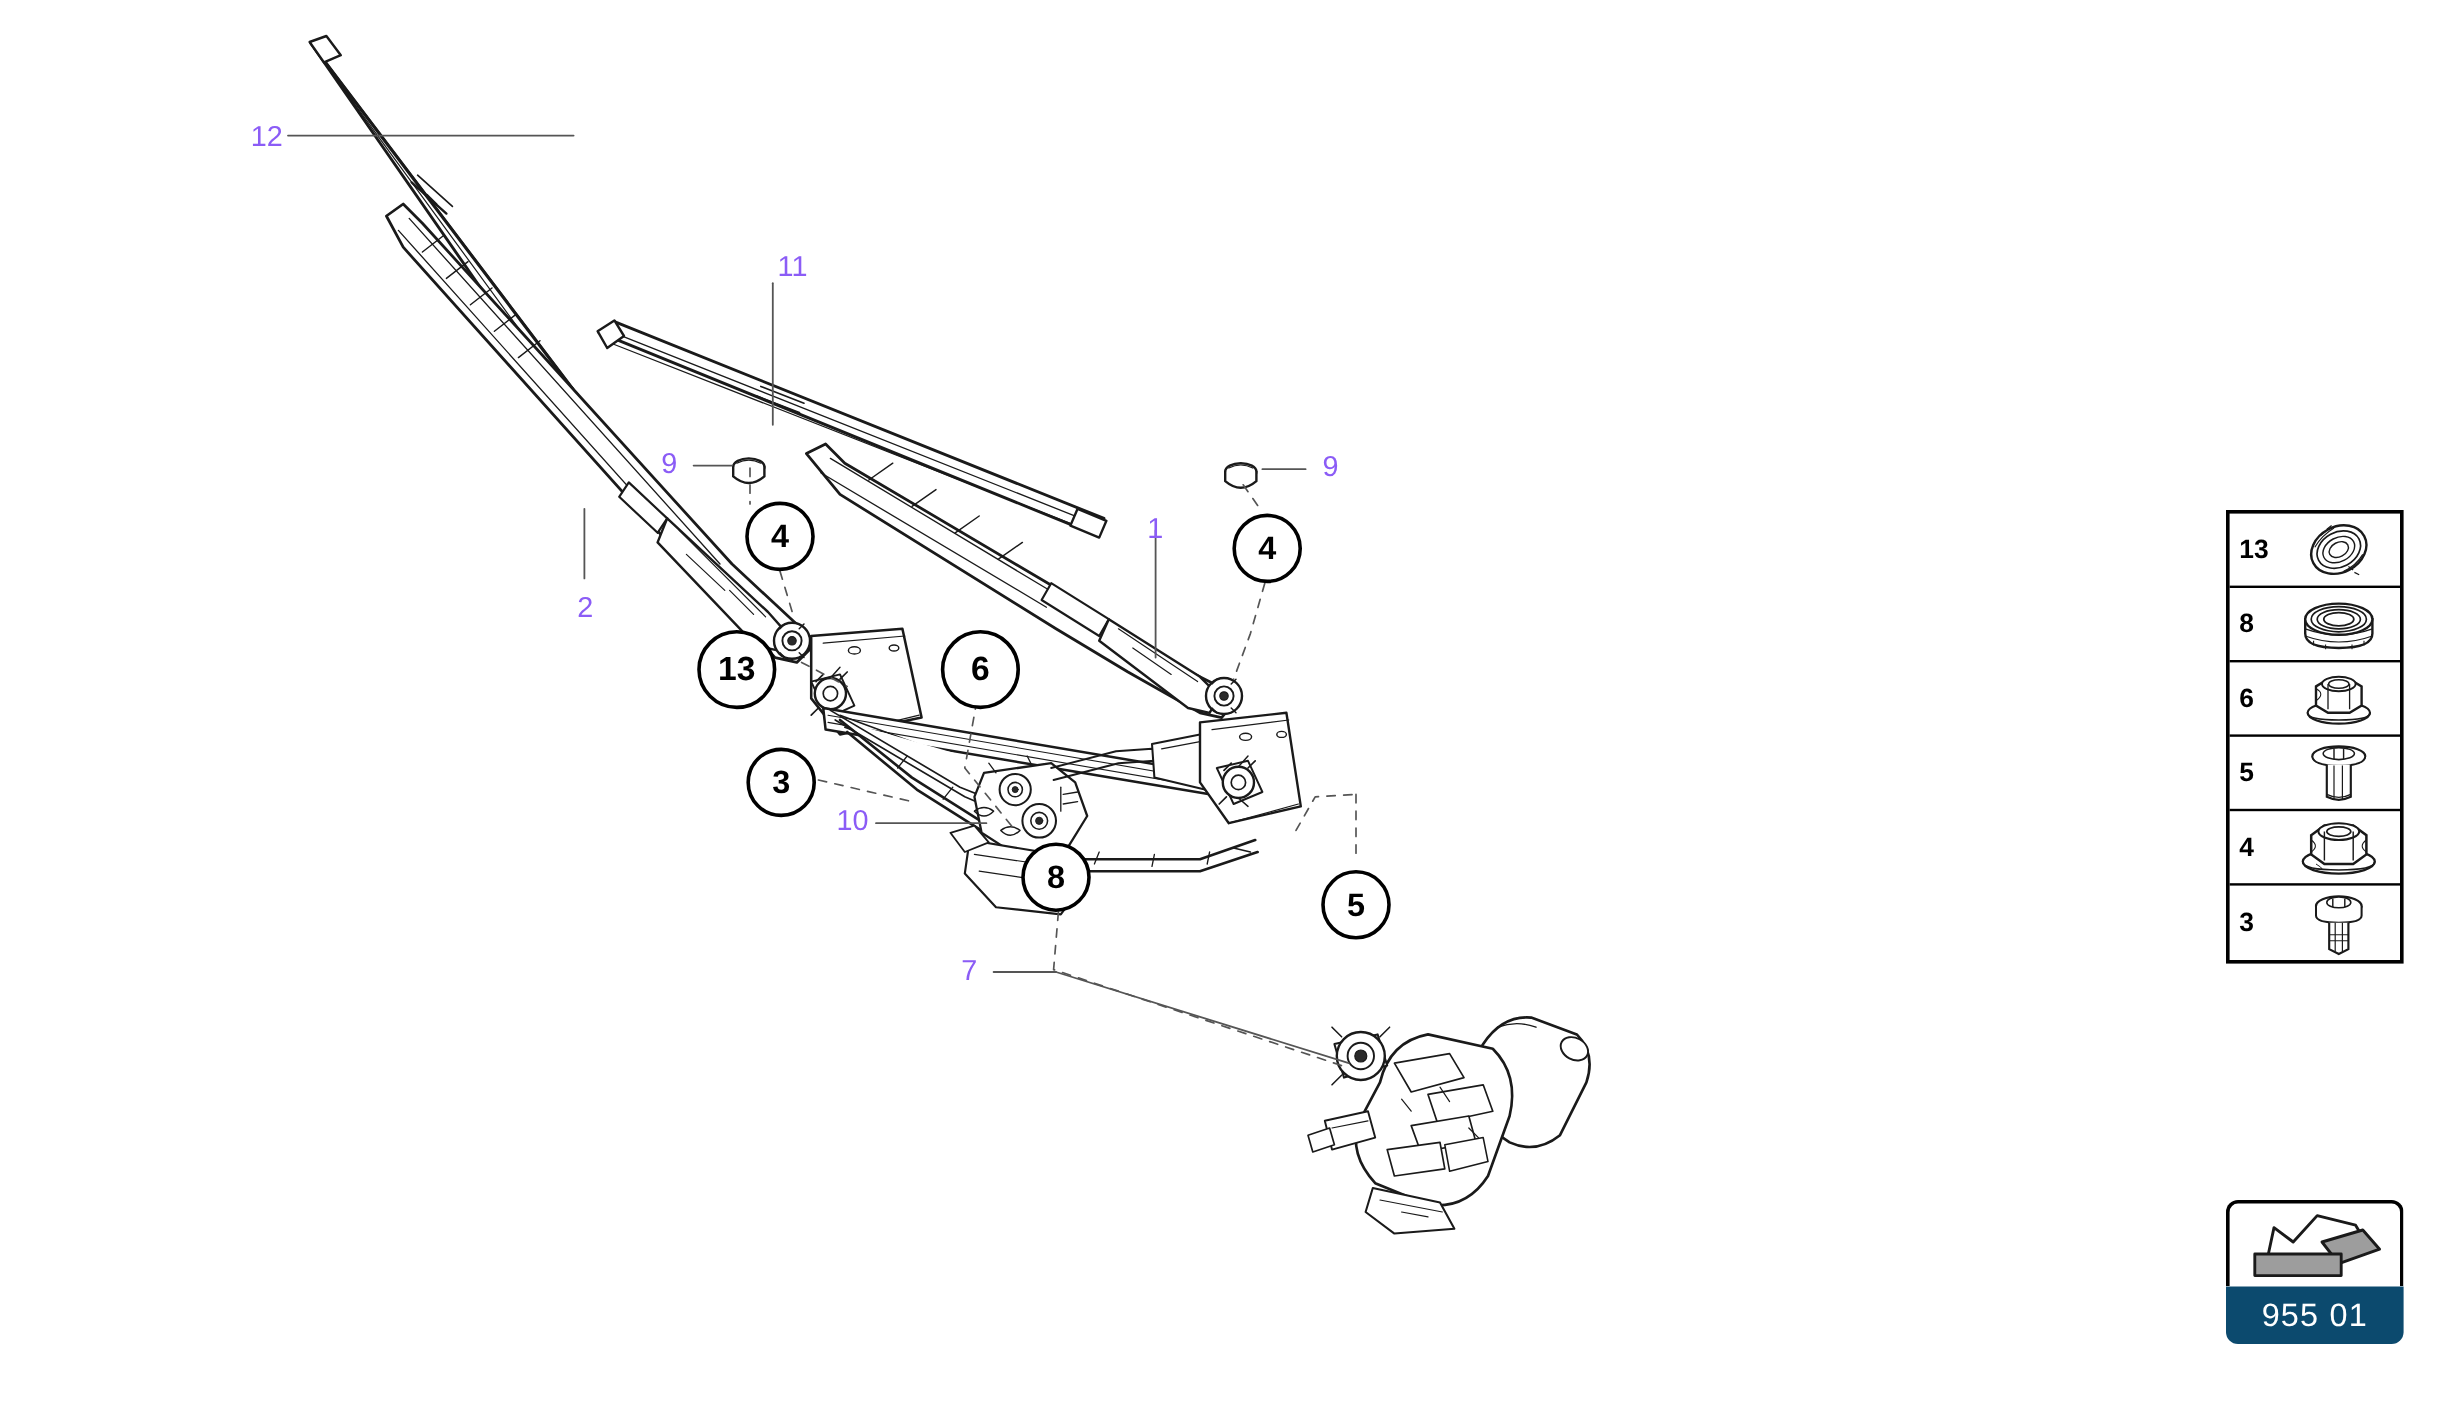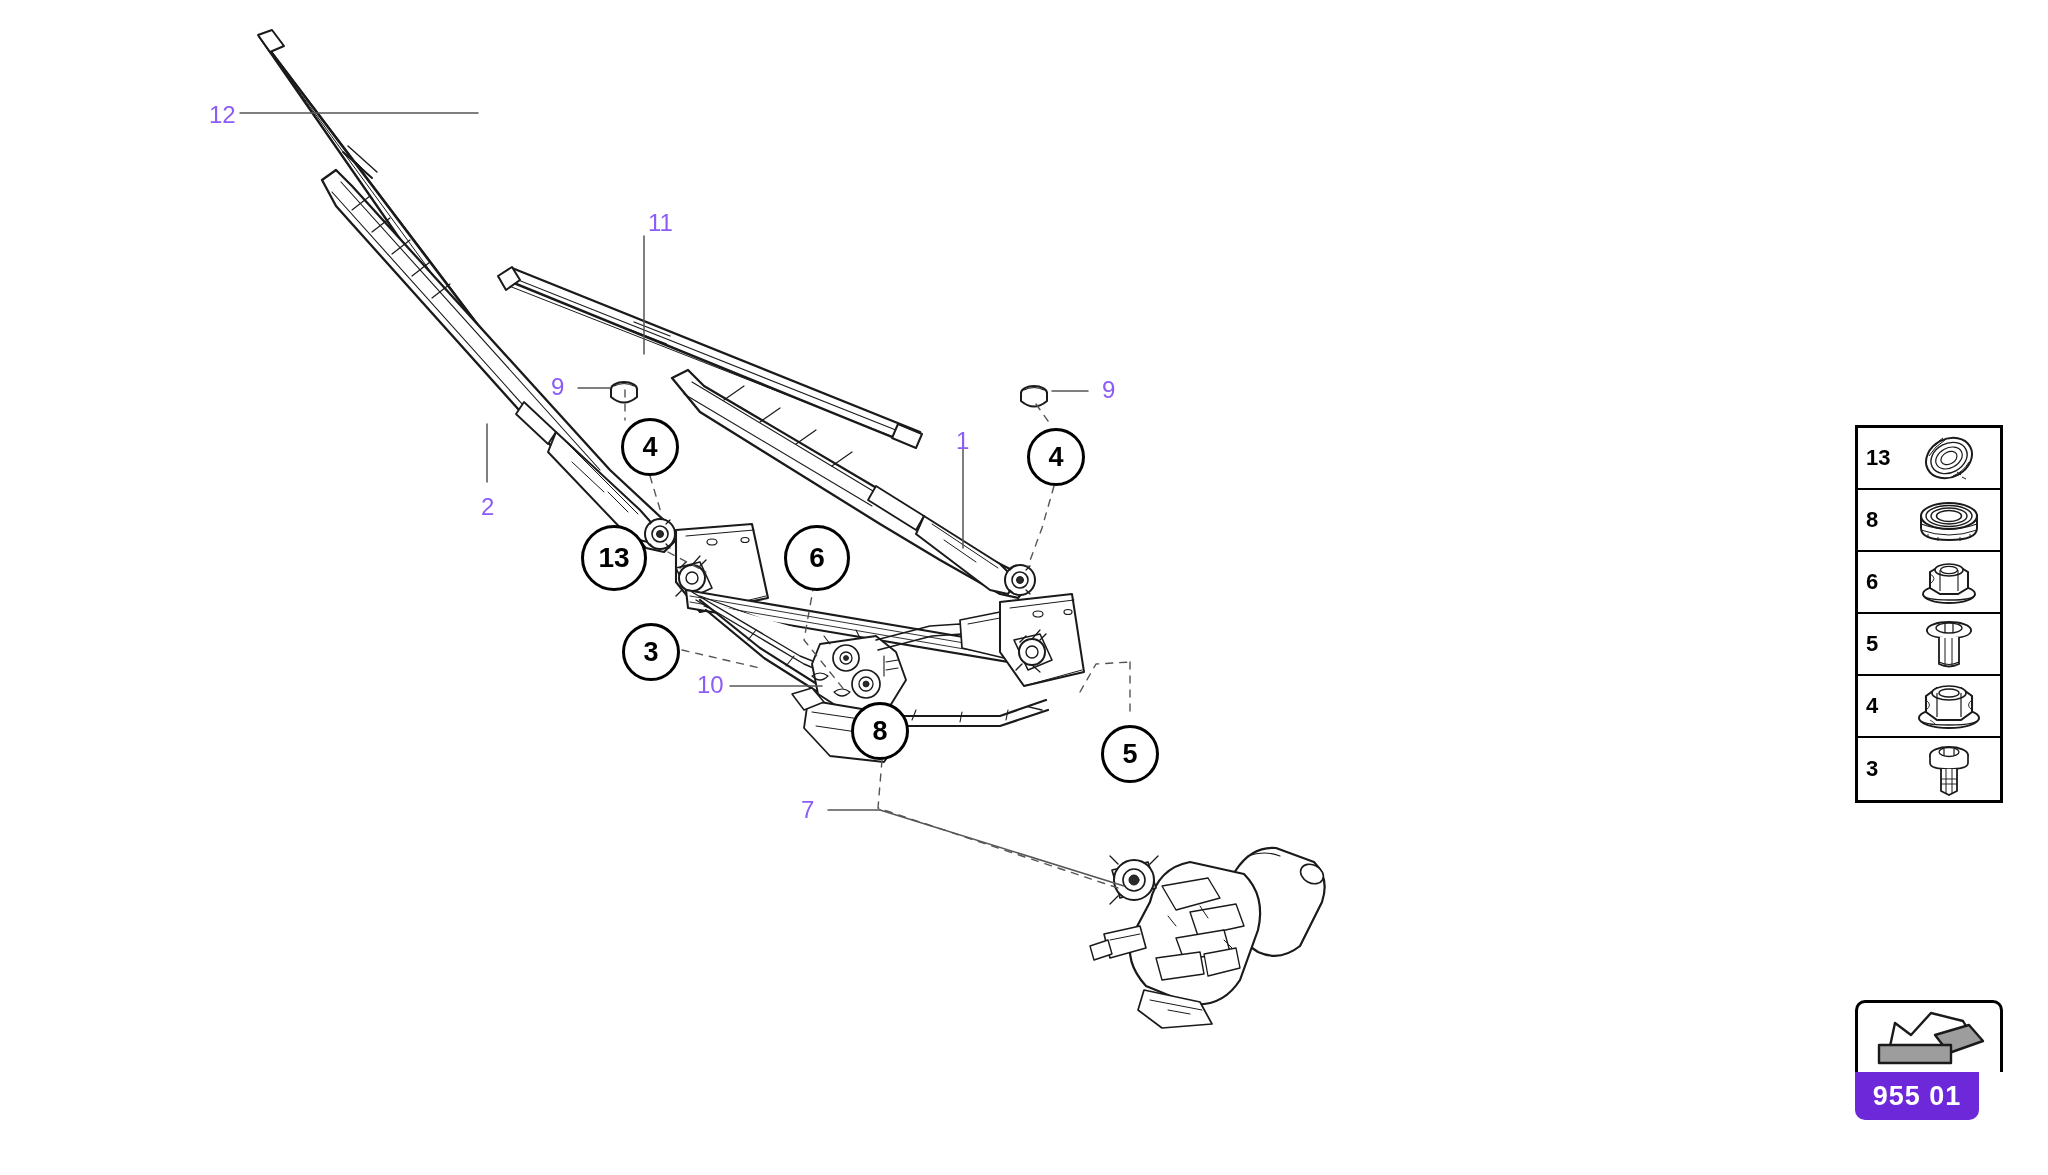--- a/index.html
+++ b/index.html
@@ -112,30 +112,30 @@
     border-bottom: none;
     border-radius: 10px 10px 0 0;
     background: #ffffff;
     box-sizing: border-box;
     display: flex;
     align-items: center;
     justify-content: center;
     overflow: hidden;
   }
   #code-badge {
-    width: 124px;
+    width: 148px;
     height: 48px;
-    background: #6d28d9;
+    background: #0c4a6e;
     border-radius: 0 0 10px 10px;
     display: flex;
     align-items: center;
     justify-content: center;
     color: #ffffff;
     font-family: "Liberation Sans", sans-serif;
-    font-weight: bold;
+    font-weight: normal;
     font-size: 27px;
     letter-spacing: 1px;
     box-sizing: border-box;
   }
 </style>
 </head>
 <body>
 
 <div id="page">
 

